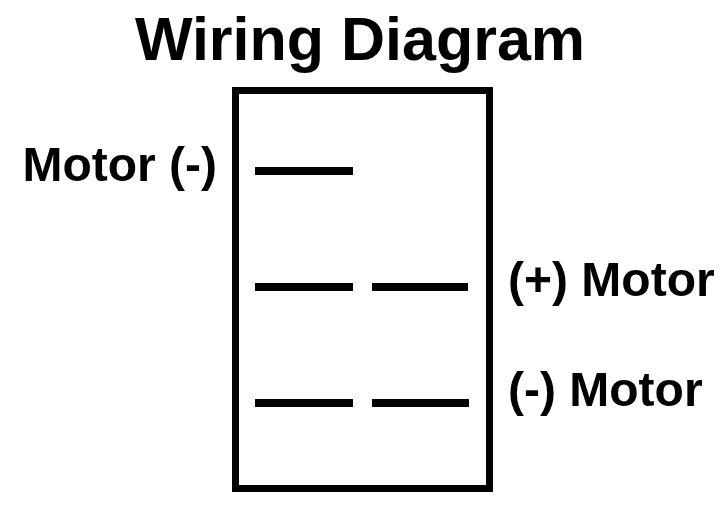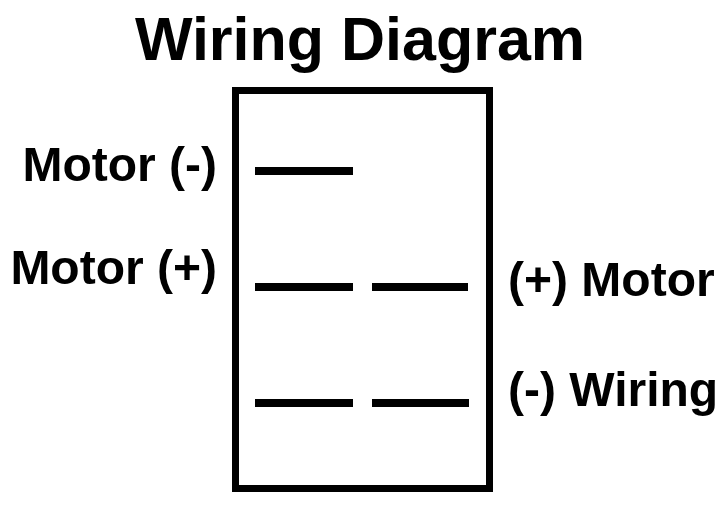--- a/index.html
+++ b/index.html
@@ -80,20 +80,19 @@
   <div class="pin pin-r1-left"></div>
 
   <div class="pin pin-r2-left"></div>
   <div class="pin pin-r2-right"></div>
 
   <div class="pin pin-r3-left"></div>
   <div class="pin pin-r3-right"></div>
 
   <div class="lbl lbl-left lbl-motor-neg">Motor (-)</div>
 
-  <div class="lbl lbl-left lbl-motor-pos">Motor (+)</div>
 
 
   <div class="lbl lbl-right lbl-pos-motor">(+) Motor</div>
 
-  <div class="lbl lbl-right lbl-neg-motor">(-) Wiring</div>
+  <div class="lbl lbl-right lbl-neg-motor">(-) Motor</div>
 
 </div>
 
 </body></html>

